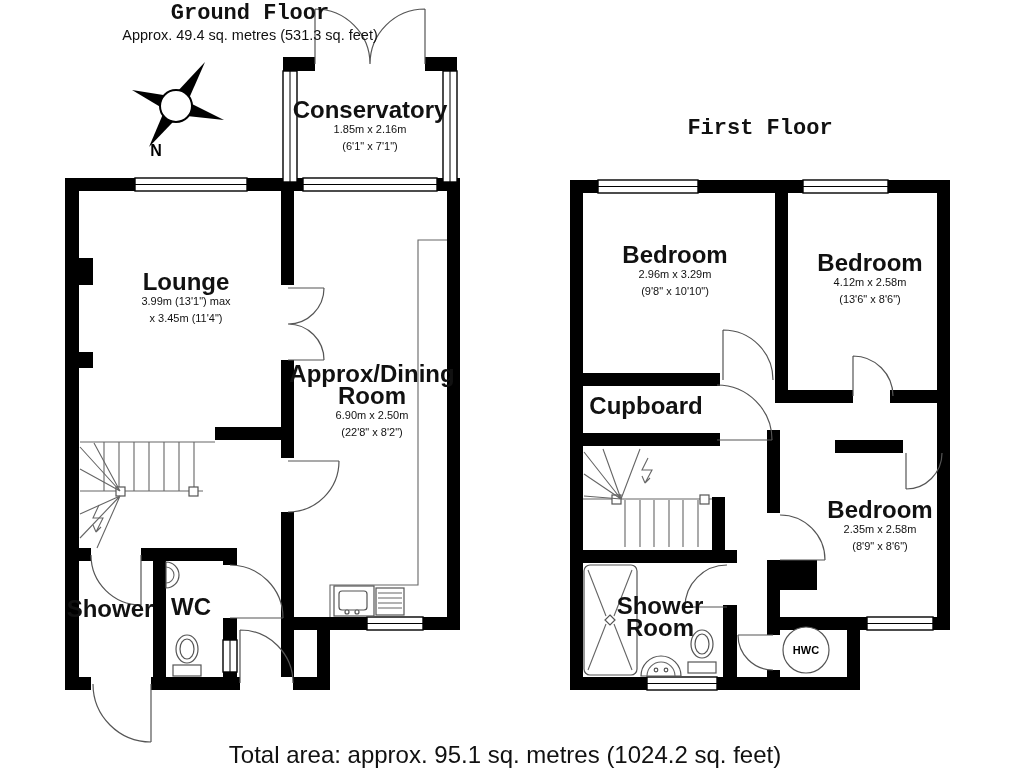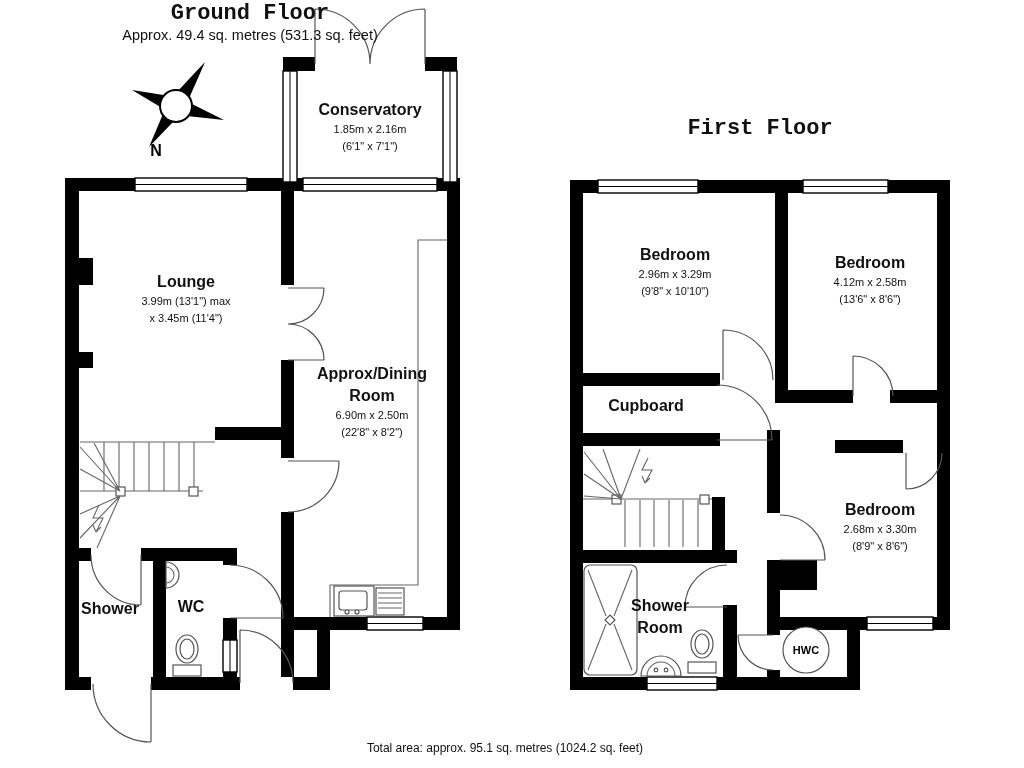--- a/index.html
+++ b/index.html
@@ -6,25 +6,25 @@
   .canvas{position:relative;width:1024px;height:768px;background:#ffffff;overflow:hidden;
           font-family:"Liberation Sans", sans-serif;color:#111;}
   svg{position:absolute;left:0;top:0;}
   .wall{fill:#000;stroke:none;}
   .win{fill:#fff;stroke:#000;stroke-width:1.4;}
   .winline{stroke:#000;stroke-width:1;fill:none;}
   .door{fill:none;stroke:#555;stroke-width:1.2;}
   .thin{fill:none;stroke:#666;stroke-width:1.1;}
   .fix{fill:#fff;stroke:#555;stroke-width:1.2;}
   .lbl{position:absolute;transform:translateX(-50%);text-align:center;white-space:nowrap;}
-  .rname{font-size:16px;font-weight:bold;line-height:22px;}
+  .rname{font-size:24px;font-weight:bold;line-height:22px;}
   .rdim{font-size:11px;line-height:17px;}
   .ftitle{font-size:22px;font-weight:bold;line-height:24px;font-family:Liberation Mono, monospace;}
   .farea{font-size:14.5px;line-height:17px;text-align:right;}
-  .total{font-size:12px;}
+  .total{font-size:24px;}
   .hwctext{font:bold 11px "Liberation Sans",sans-serif;}
   .ntext{font:bold 16px "Liberation Sans",sans-serif;}
 </style>
 </head>
 <body>
 
 <div class="canvas">
 
 <svg width="1024" height="768" viewBox="0 0 1024 768">
 
@@ -234,21 +234,21 @@
 </div>
 
 <div class="lbl" style="left:870px;top:252px">
   <div class="rname">Bedroom</div>
   <div class="rdim">4.12m x 2.58m</div>
   <div class="rdim">(13'6" x 8'6")</div>
 </div>
 
 <div class="lbl" style="left:880px;top:499px">
   <div class="rname">Bedroom</div>
-  <div class="rdim">2.68m x 3.30m</div>
+  <div class="rdim">2.35m x 2.58m</div>
   <div class="rdim">(8'9" x 8'6")</div>
 </div>
 
 <div class="lbl" style="left:646px;top:395px">
       <div class="rname">Cupboard</div>
     </div>
 
 <div class="lbl" style="left:660px;top:595px">
   <div class="rname">Shower</div>
   <div class="rname">Room</div>

